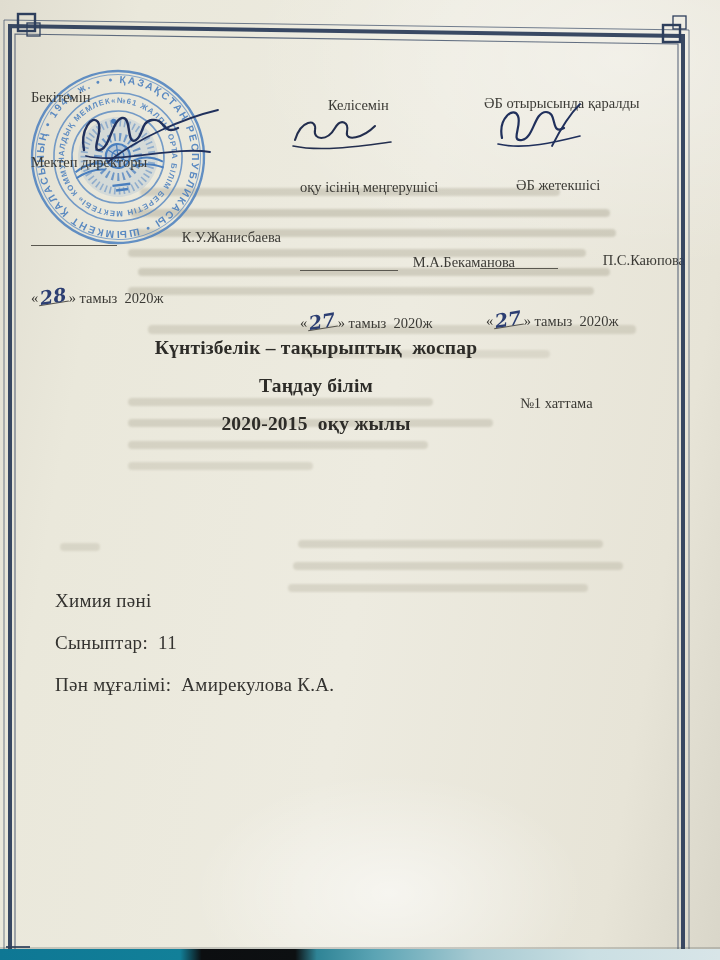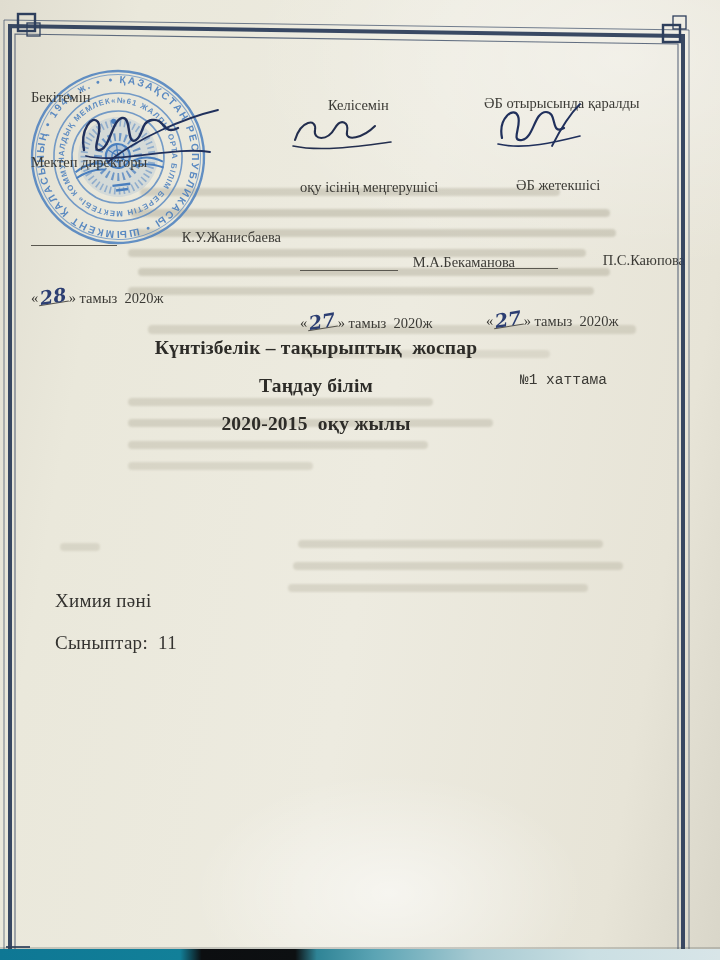--- a/index.html
+++ b/index.html
@@ -30,21 +30,21 @@
   .sig-row{margin-top:9px;height:30px;display:flex;align-items:flex-end;position:relative;justify-content:space-between;}
   .sig-line{display:inline-block;border-bottom:1px solid #5a5850;height:22px;}
   .ap-left .sig-line{width:86px;}
   .ap-center .sig-line{width:98px;}
   .ap-right .sig-line{width:78px;}
   .date-row{margin-top:7px;}
   .ap-right .date-row{padding-left:6px;}
   .day{display:inline-block;border-bottom:1px solid #55534c;color:#2c3e72;
        font-family:"DejaVu Serif",serif;font-style:italic;font-weight:bold;
        font-size:19px;line-height:13px;padding:0 2px;transform:rotate(-9deg);}
-  .protocol{margin-top:5px;padding-left:40px;font-family:Liberation Mono, monospace;}
+  .protocol{margin-top:28px;padding-left:40px;}
   .scribble{position:absolute;z-index:4;}
   
   .stamp-wrap{position:absolute;left:26px;top:64px;width:184px;height:186px;z-index:2;transform:rotate(-7deg);opacity:.94;}
   
   .title-block{position:absolute;top:336px;left:10px;width:612px;z-index:3;
     text-align:center;font-weight:bold;font-size:19.5px;color:#2d2c28;letter-spacing:.2px;}
   .t-line{white-space:pre;line-height:24px;margin-bottom:14px;}
   
   .details{position:absolute;left:55px;top:590px;z-index:3;font-size:19px;color:#343330;letter-spacing:.3px;font-family:Liberation Serif, serif;}
   .d-line{white-space:pre;line-height:22px;margin-bottom:20px;}
@@ -175,16 +175,17 @@
 
   <div class="title-block">
     <div class="t-line">Күнтізбелік – тақырыптық  жоспар</div>
     <div class="t-line">Таңдау білім</div>
     <div class="t-line">2020-2015  оқу жылы</div>
   </div>
 
   <div class="details">
     <div class="d-line">Химия пәні</div>
     <div class="d-line">Сыныптар:  11</div>
+    <div class="d-line">Пән мұғалімі:  Амирекулова К.А.</div>
   </div>
 
   <div class="bottom-bar"></div>
 </div>
 
 </body></html>

